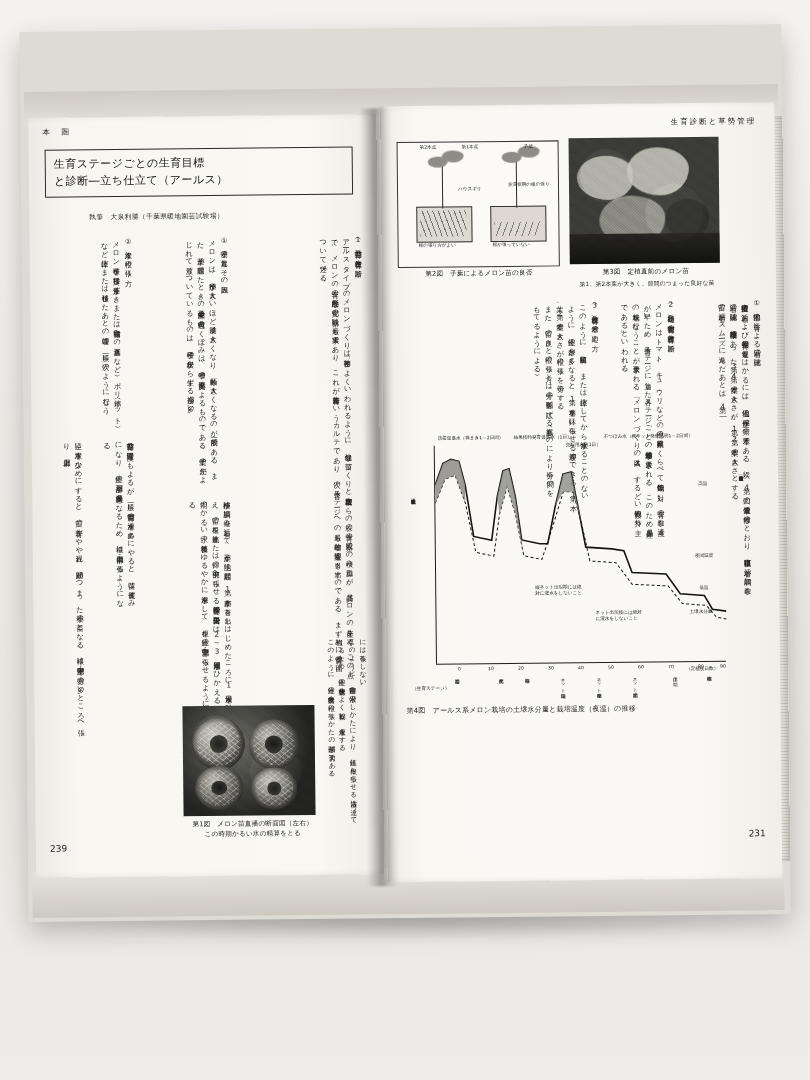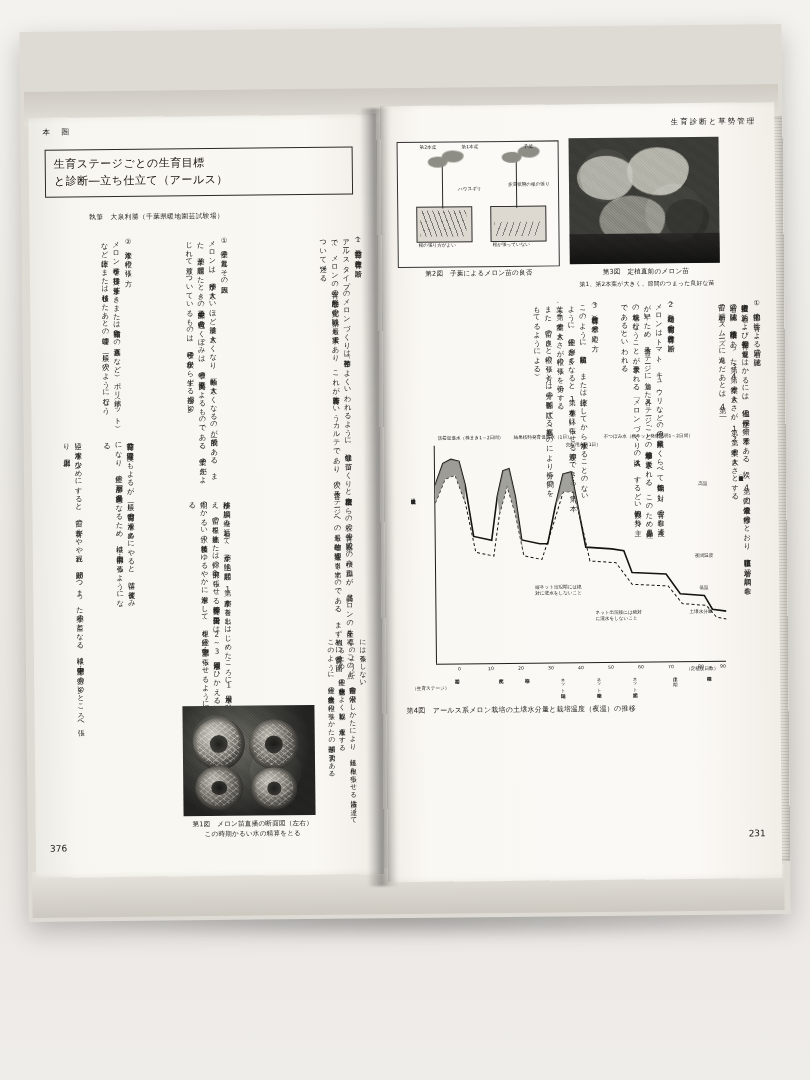--- a/index.html
+++ b/index.html
@@ -282,21 +282,21 @@
         <div class="melon" style="left:68px; top:62px; width:46px; height:42px;">
           <div class="netting"></div>
           <div class="seedcore" style="left:34%; top:34%; width:32%; height:32%;"></div>
         </div>
         <div class="halftone"></div>
       </div>
 
       <div class="fig-cap jp" style="left:146px; top:704px; width:142px; white-space:pre-line;">第1図　メロン苗直播の断面図（左右）
 この時期かるい水の精算をとる</div>
 
-      <div class="folio jp" style="left:14px; top:726px;">376</div>
+      <div class="folio jp" style="left:14px; top:726px;">239</div>
     </div>
 
     <div class="page page-right">
 
       <div class="running-head jp" style="right:18px; top:14px;">生育診断と草勢管理</div>
 
       <div class="fig-frame" style="left:16px; top:36px; width:160px; height:124px;">
 
         <div style="position:absolute; left:18px; top:64px; width:54px; height:34px; background:#ddd9d1; border:1px solid #333;"></div>
         <div style="position:absolute; left:92px; top:64px; width:54px; height:34px; background:#ddd9d1; border:1px solid #333;"></div>

